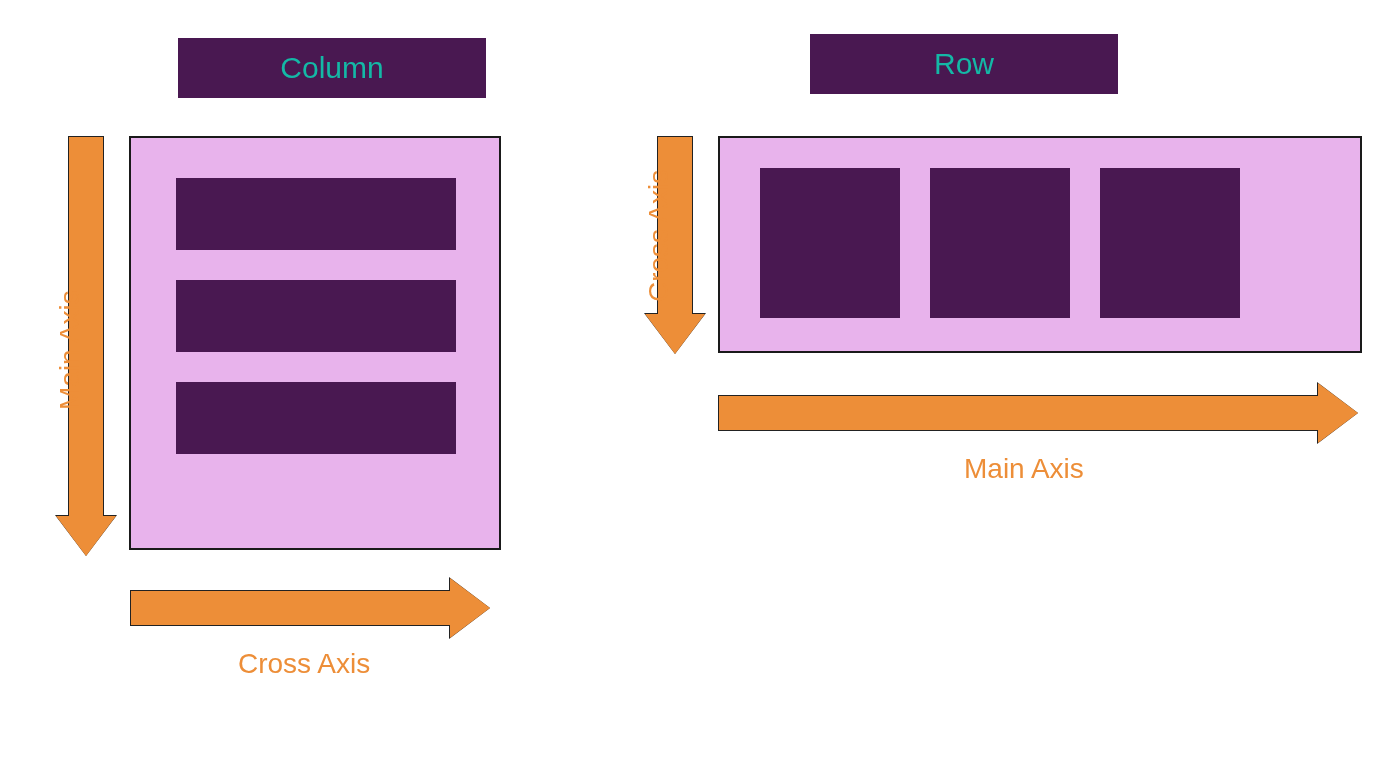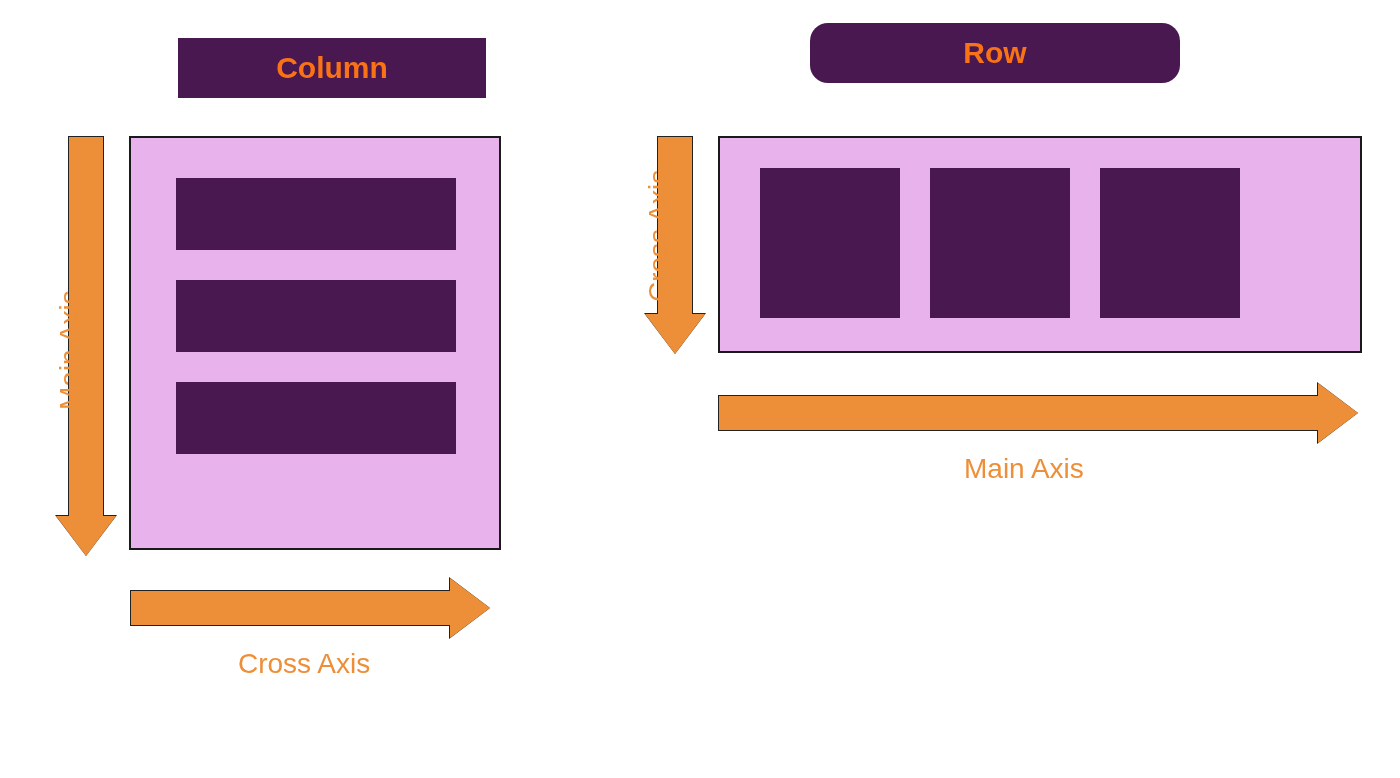--- a/index.html
+++ b/index.html
@@ -9,27 +9,26 @@
     width: 1400px;
     height: 778px;
     background: #fff;
     font-family: -apple-system, "Segoe UI", Helvetica, Arial, sans-serif;
     position: relative;
   }
 
   .header-label {
     position: absolute;
     background: #491851;
-    color: #f97316;
+    color: #14b8a6;
     font-size: 30px;
     display: flex;
     align-items: center;
     justify-content: center;
     height: 60px;
-    font-weight: bold;
   }
 
   .container {
     position: absolute;
     background: #e8b3ec;
     border: 2px solid #1a1a1a;
     display: flex;
     gap: 30px;
   }
   .container.col {
@@ -123,21 +122,21 @@
 </div>
 
 <div class="arrow-v-shaft" style="left:68px; top:136px; width:36px; height:380px;"></div>
 <div class="arrow-v-head" style="left:56px; top:516px;"></div>
 <div class="axis-label vert" style="left:54px; top:410px;">Main Axis</div>
 
 <div class="arrow-h-shaft" style="left:130px; top:590px; width:320px; height:36px;"></div>
 <div class="arrow-h-head" style="left:450px; top:578px;"></div>
 <div class="axis-label" style="left:238px; top:648px;">Cross Axis</div>
 
-<div class="header-label" style="left:810px; top:23px; width:370px;border-radius:18px;">Row</div>
+<div class="header-label" style="left:810px; top:34px; width:308px;">Row</div>
 
 <div class="container row" style="left:718px; top:136px; width:644px; height:217px;">
   <div class="item square"></div>
   <div class="item square"></div>
   <div class="item square"></div>
 </div>
 
 <div class="arrow-v-shaft" style="left:657px; top:136px; width:36px; height:178px;"></div>
 <div class="arrow-v-head" style="left:645px; top:314px;"></div>
 <div class="axis-label vert" style="left:643px; top:302px;">Cross Axis</div>

